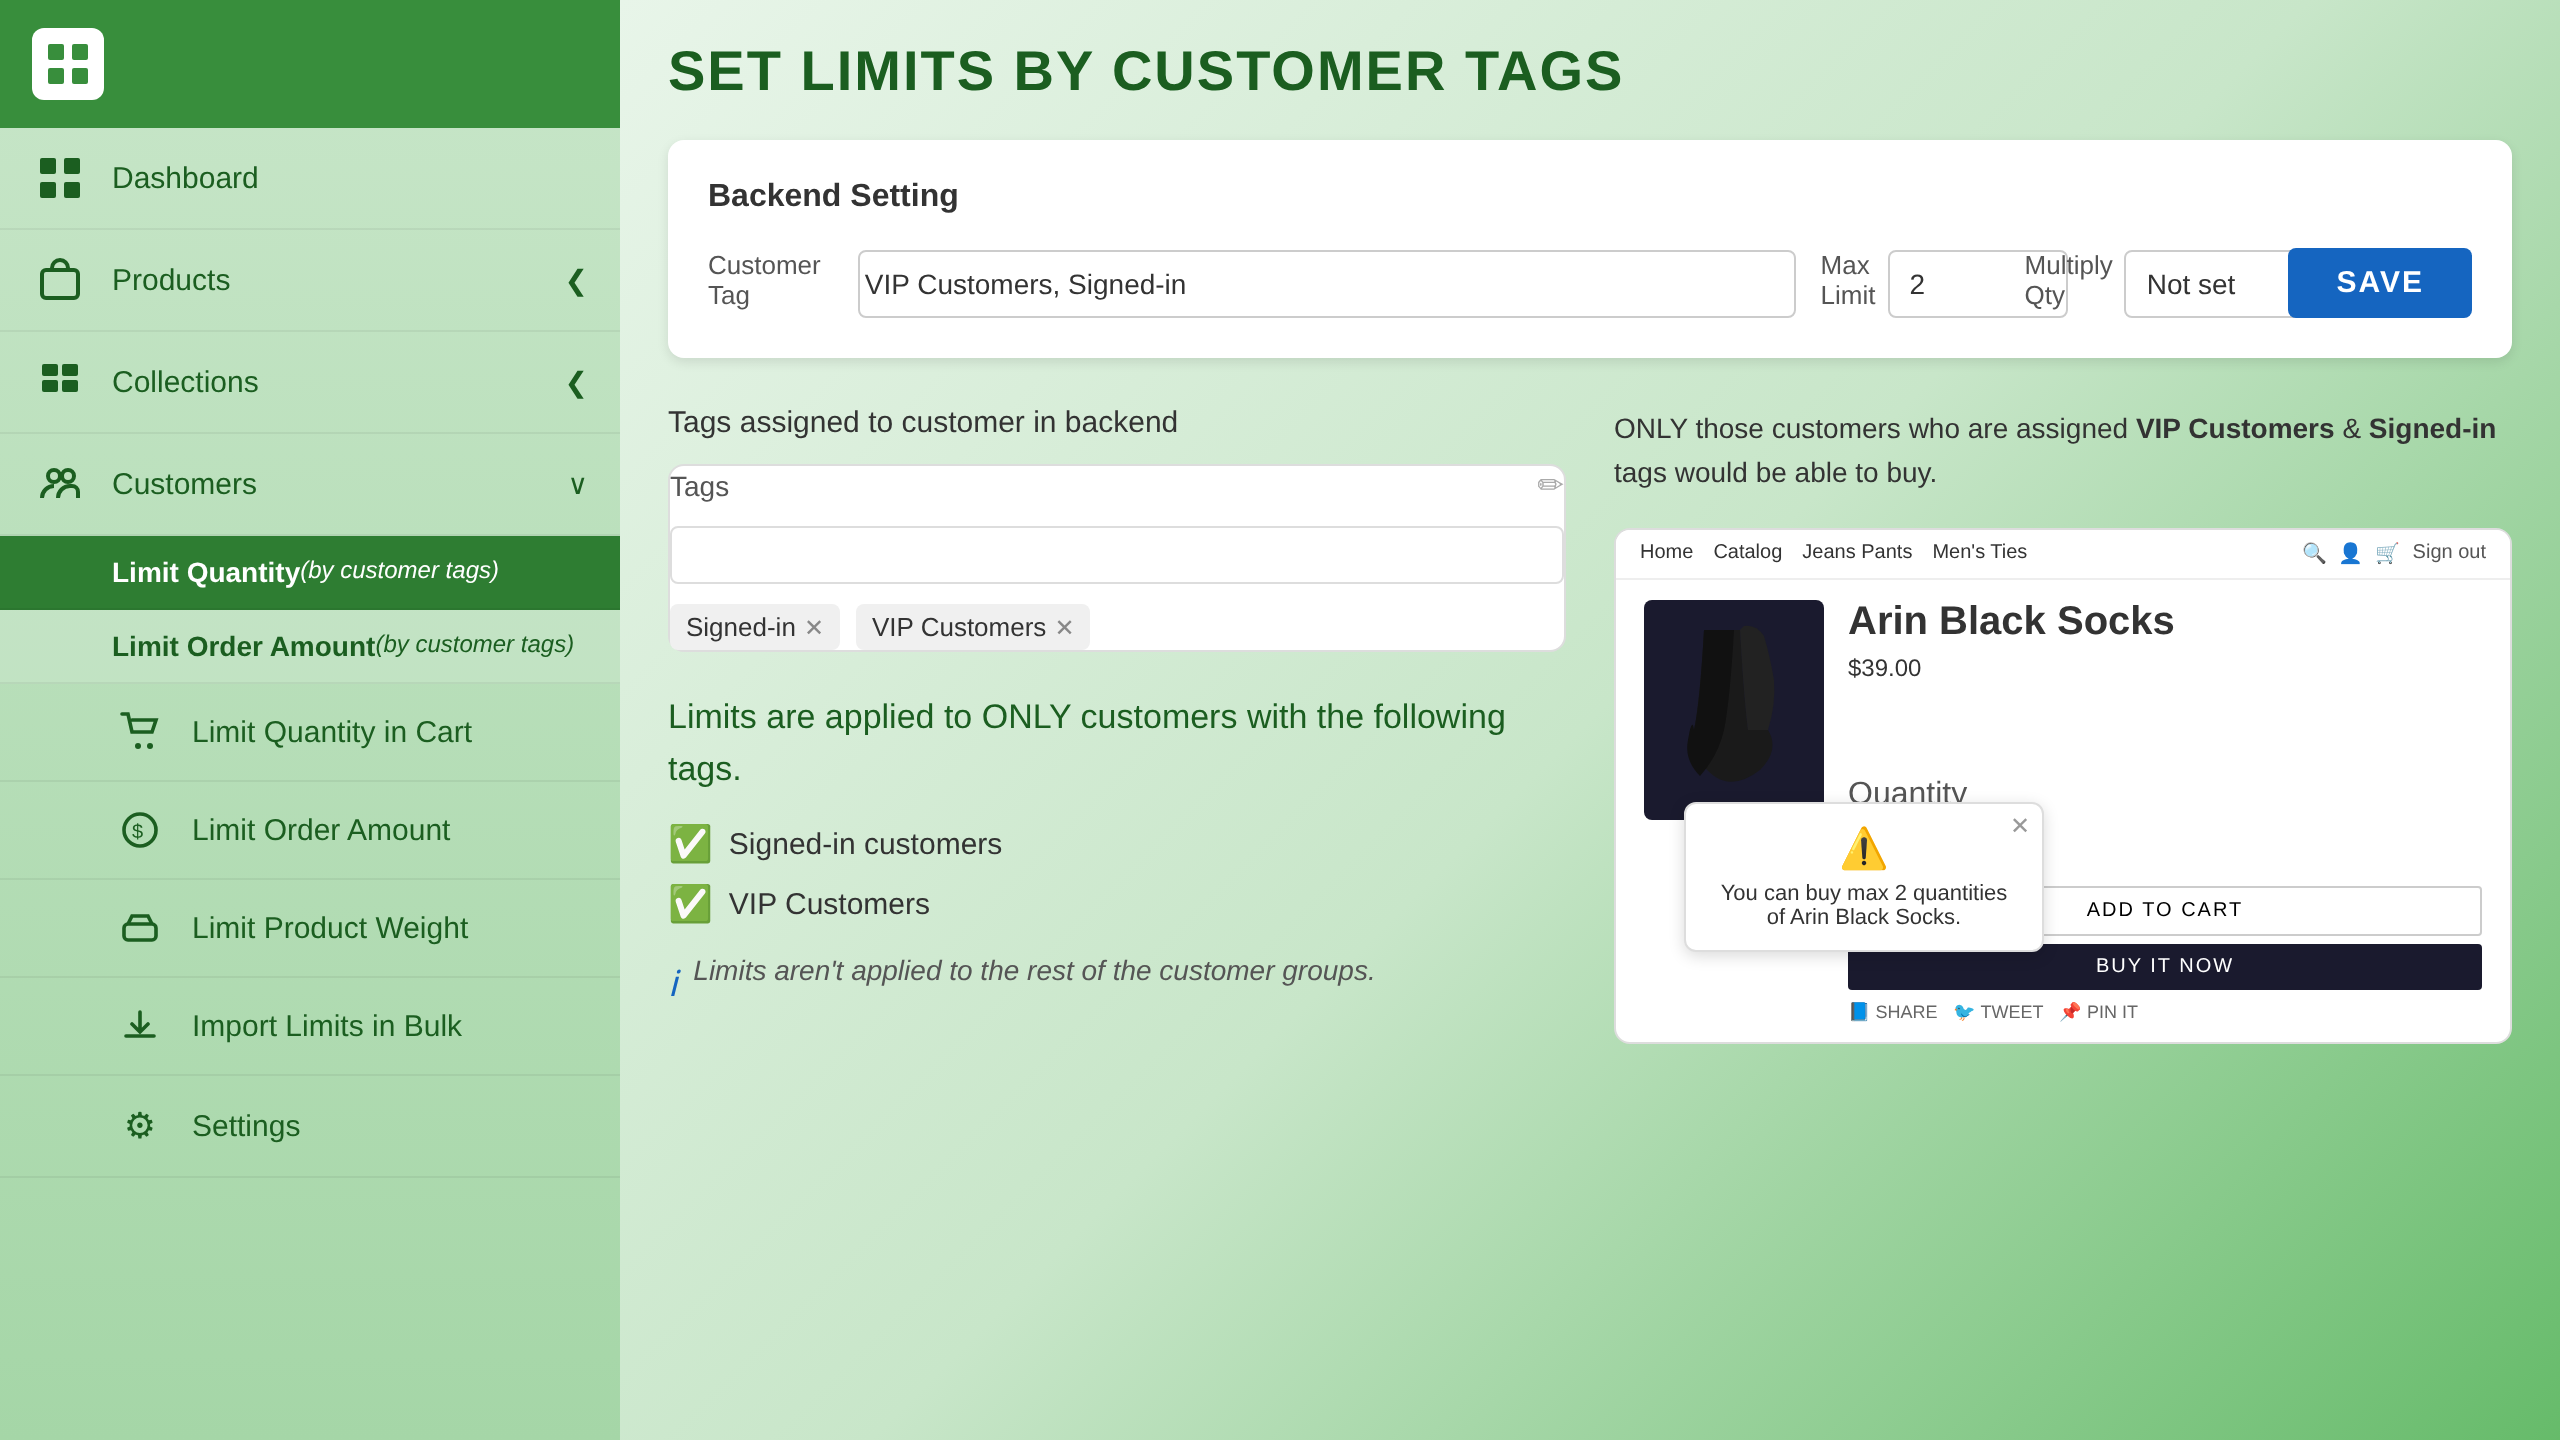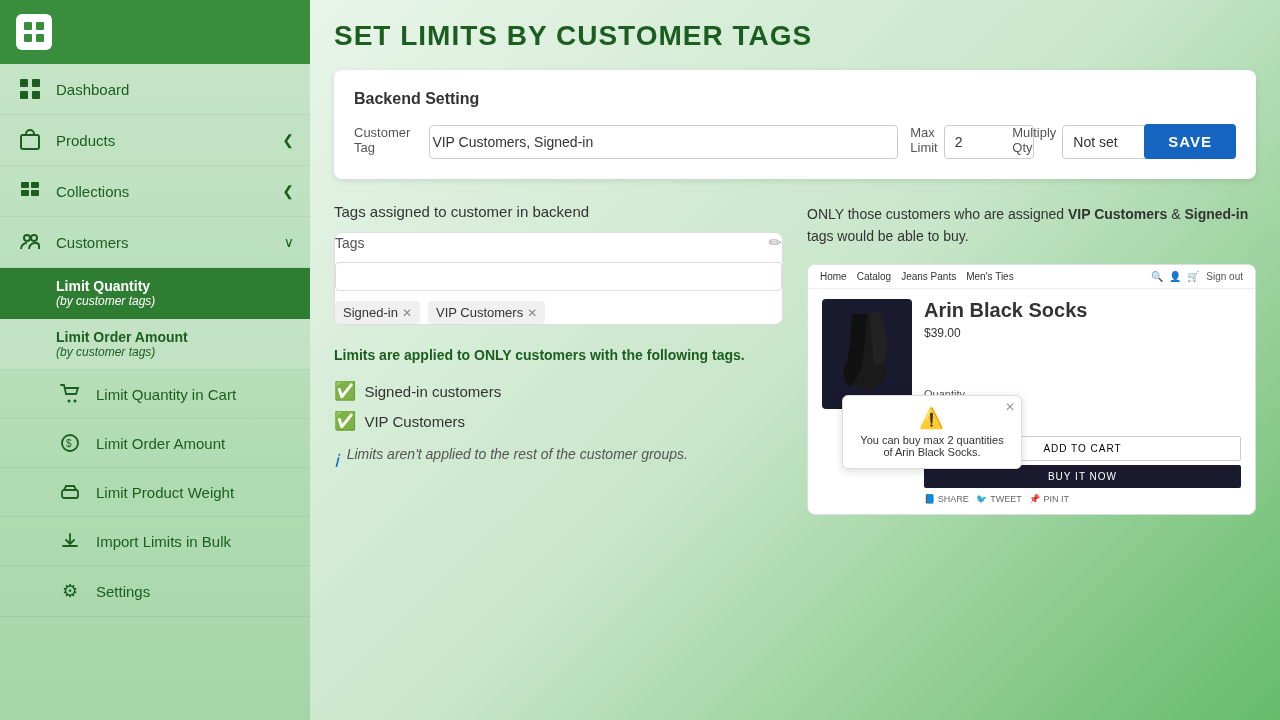--- a/index.html
+++ b/index.html
@@ -40,21 +40,20 @@
       font-size: 15px;
       font-weight: 500;
       border-bottom: 1px solid rgba(0,0,0,0.05);
       position: relative;
     }
     .sidebar-item .icon { width: 28px; display: flex; align-items: center; justify-content: center; font-size: 18px; flex-shrink: 0; }
     .sidebar-item .chevron { margin-left: auto; font-size: 14px; }
 
     .sidebar-sub-item {
       display: flex;
-      flex-direction: column;
       padding: 10px 12px 10px 56px;
       cursor: pointer;
       color: #1b5e20;
       font-size: 14px;
       border-bottom: 1px solid rgba(0,0,0,0.05);
       background: rgba(255,255,255,0.15);
     }
     .sidebar-sub-item.active { background: #2e7d32; color: white; }
     .sidebar-sub-item .sub-title { font-weight: 600; font-size: 14px; }
     .sidebar-sub-item .sub-subtitle { font-style: italic; font-size: 12px; }
@@ -160,22 +159,22 @@
       font-size: 13px;
       color: #333;
       display: flex;
       align-items: center;
       gap: 4px;
     }
     .tag-x { cursor: pointer; color: #888; font-size: 12px; }
 
     
     .info-highlight {
-      font-size: 14px;
-      font-weight: bold;
+      font-size: 17px;
+      font-weight: normal;
       color: #1b5e20;
       margin-bottom: 14px;
       line-height: 1.5;
     }
     .checklist { list-style: none; margin-bottom: 14px; }
     .checklist li {
       display: flex;
       align-items: center;
       gap: 8px;
       font-size: 15px;
@@ -219,21 +218,21 @@
       background: #1a1a2e;
       border-radius: 4px;
       display: flex;
       align-items: center;
       justify-content: center;
       position: relative;
     }
     .preview-product-info { flex: 1; }
     .preview-product-name { font-size: 20px; font-weight: bold; color: #333; margin-bottom: 4px; }
     .preview-product-price { font-size: 12px; color: #333; margin-bottom: 8px; }
-    .preview-qty-label { font-size: 11px; color: #555; margin-bottom: 4px; margin-top: 48px; }
+    .preview-qty-label { font-size: 16px; color: #555; margin-bottom: 4px; margin-top: 48px; }
     .preview-qty-input {
       border: 1px solid #ccc;
       border-radius: 4px;
       padding: 4px 8px;
       width: 50px;
       font-size: 12px;
       margin-bottom: 8px;
     }
     .preview-add-btn {
       width: 100%;

